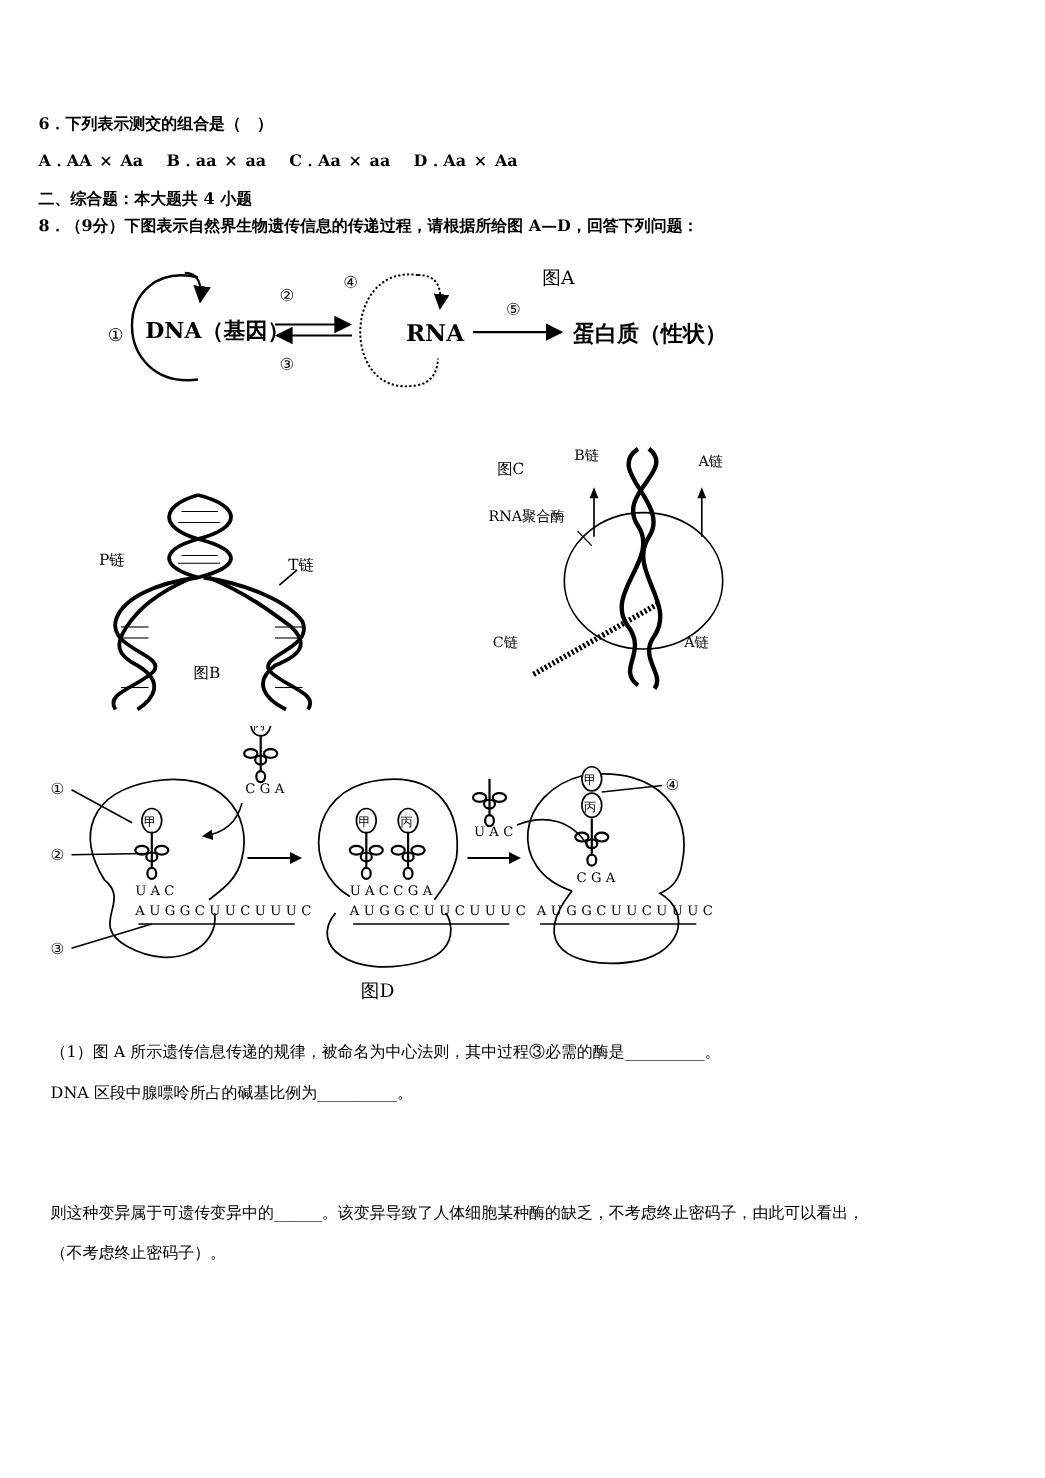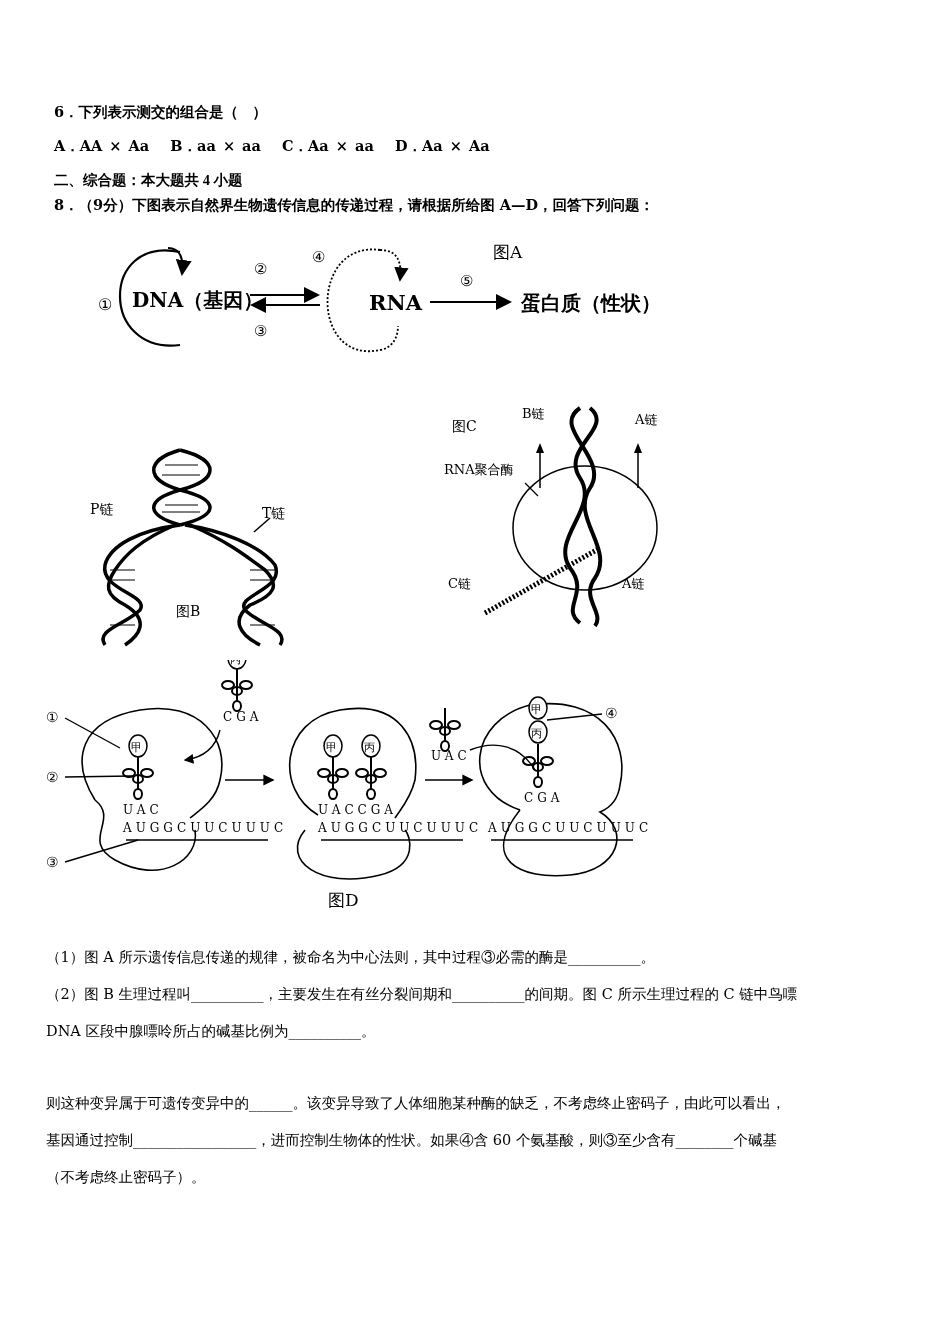--- a/index.html
+++ b/index.html
@@ -1,35 +1,35 @@
 <!DOCTYPE html>
 <html><head>
 <meta charset="utf-8">
 <style>
   html, body { margin:0; padding:0; background:#ffffff; }
   body { width:950px; height:1344px; position:relative; overflow:hidden;
          font-family:"DejaVu Serif","Liberation Serif",serif; color:#000; }
-  .line { position:absolute; left:54px; font-size:14.5px; white-space:nowrap; }
+  .line { position:absolute; left:35px; font-size:14.5px; white-space:nowrap; }
   .bold { font-weight:bold; }
   .q-para { position:absolute; left:46px; width:860px; font-size:14.5px; line-height:37px; font-weight:normal; }
   .fig { position:absolute; }
   svg text { font-family:"DejaVu Serif","Liberation Serif",serif; }
 </style>
 </head>
 <body>
 
 <div class="line bold" style="top:103px;">6．下列表示测交的组合是（　）</div>
 <div class="line bold" style="top:137px; word-spacing:2px;">
   <span>A．AA × Aa</span>&nbsp;&nbsp;
   <span>B．aa × aa</span>&nbsp;&nbsp;
   <span>C．Aa × aa</span>&nbsp;&nbsp;
   <span>D．Aa × Aa</span>
 </div>
 
-<div class="line bold" style="top:171px;font-family:Liberation Serif, serif;">二、综合题：本大题共 4 小题</div>
+<div class="line bold" style="top:171px;">二、综合题：本大题共 4 小题</div>
 <div class="line bold" style="top:196px;">8．（9分）下图表示自然界生物遗传信息的传递过程，请根据所给图 A—D，回答下列问题：</div>
 
 <div class="fig" style="left:80px; top:230px; width:600px; height:130px;">
   <svg width="600" height="130" viewBox="0 0 600 130">
     <defs>
       <marker id="ah" markerWidth="8" markerHeight="8" refX="7" refY="4" orient="auto">
         <path d="M0,0 L8,4 L0,8 Z" fill="#000"></path>
       </marker>
     </defs>
 
@@ -180,20 +180,18 @@
     <line x1="507" y1="60" x2="562" y2="54" stroke="#000" stroke-width="1.4"></line>
     <text x="565" y="58" font-size="14">④</text>
     <text x="288" y="246" font-size="17">图D</text>
   </svg>
 </div>
 
 <div class="q-para" style="top:939px;">
   <div>（1）图 A 所示遗传信息传递的规律，被命名为中心法则，其中过程③必需的酶是__________。</div>
 </div>
 <div class="q-para" style="top:976px;">
-  <div>（2）图 B 生理过程叫__________，主要发生在有丝分裂间期和__________的间期。图 C 所示生理过程的 C 链中鸟嘌</div>
   <div>DNA 区段中腺嘌呤所占的碱基比例为__________。</div>
 </div>
 <div class="q-para" style="top:1085px;">
   <div>则这种变异属于可遗传变异中的______。该变异导致了人体细胞某种酶的缺乏，不考虑终止密码子，由此可以看出，</div>
-  <div>基因通过控制_________________，进而控制生物体的性状。如果④含 60 个氨基酸，则③至少含有________个碱基</div>
   <div>（不考虑终止密码子）。</div>
 </div>
 
 </body></html>

